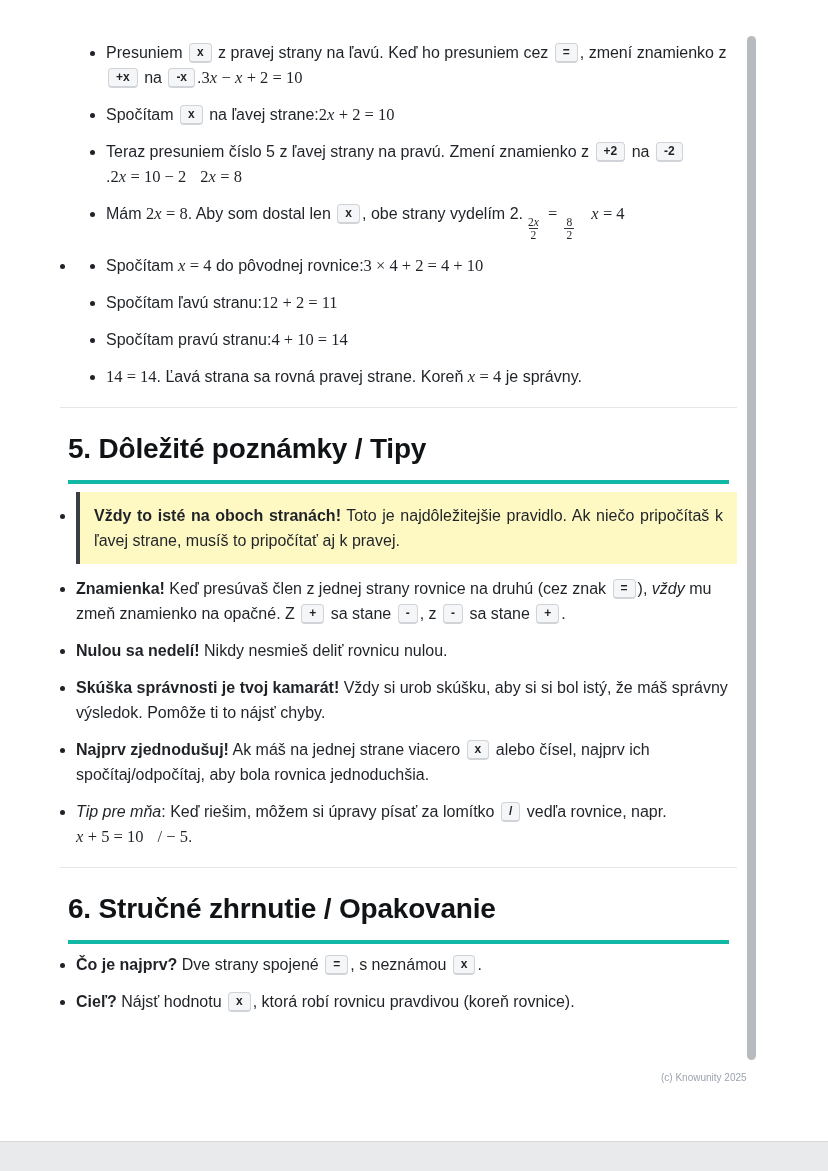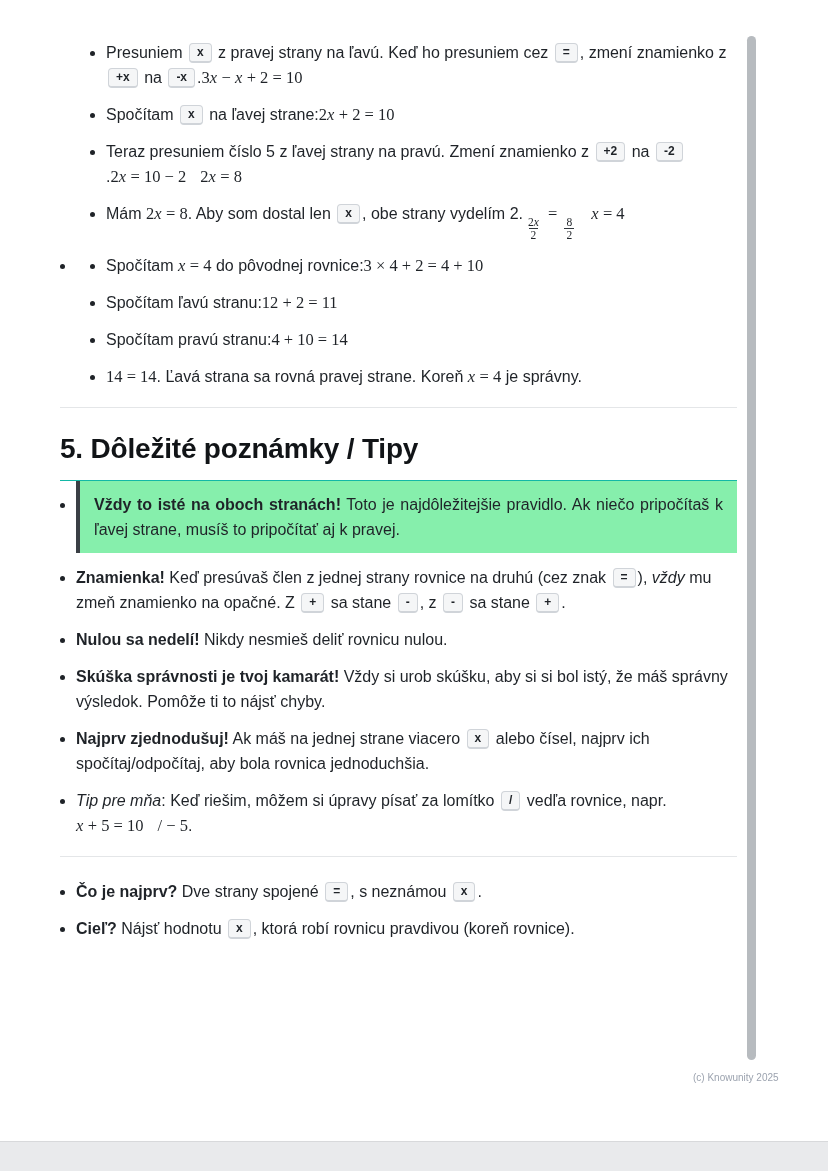--- a/index.html
+++ b/index.html
@@ -14,25 +14,25 @@
   ul.list{margin:0;padding:0 0 0 16px;list-style:disc}
   ul.list>li{margin-bottom:12px}
   ul.list>li:last-child{margin-bottom:0}
   ul.inner{margin-top:10px;padding-left:30px}
   li.no-marker{list-style:none}
   li.quote-li{margin-bottom:20px}
   .mt{margin-top:24px}
   hr.rule{border:0;border-top:1px solid #e4e6e8;margin:18px 0 22px}
   h2.heading{
     font-size:28px;line-height:34px;font-weight:700;color:#111417;
-    margin:0;padding:2px 0 14px;border-bottom:1px solid #14b8a6;
+    margin:8px;padding:2px 0 14px;border-bottom:4px solid #14b8a6;
     letter-spacing:-0.2px;
   }
   .quote{
-    background:#86efac;border-left:4px solid #3a3f45;
+    background:#fef9c3;border-left:4px solid #3a3f45;
     padding:11px 14px;text-align:justify;
   }
   .kbd{
     display:inline-block;background:#f5f6f7;
     border:1px solid #d0d4d9;border-bottom-width:2px;border-radius:4px;
     padding:0 7px;margin:0 2px;
     font-family:"Liberation Sans",sans-serif;
     font-size:12px;font-weight:700;line-height:17px;color:#1f2328;
     vertical-align:2px;white-space:nowrap;
   }
@@ -42,21 +42,21 @@
     display:inline-flex;flex-direction:column;align-items:center;
     font-family:"Liberation Serif",serif;font-size:11.5px;line-height:12px;
     vertical-align:-7px;margin:0 3px;
   }
   .frac i{font-style:italic}
   .fr-n,.fr-d{padding:0 2px}
   .fr-d{border-top:1px solid #30363c}
   .gap{display:inline-block;width:14px}
   strong{font-weight:700}
   em{}
-  .watermark{position:absolute;left:693px;top:1072px;font-size:10px;line-height:12px;color:#9ca3af;z-index:6}
+  .watermark{position:absolute;left:661px;top:1072px;font-size:10px;line-height:12px;color:#9ca3af;z-index:6}
   .scrollbar{position:absolute;left:745px;top:0;width:13px;height:1140px;z-index:5}
   .scrollbar .thumb{position:absolute;left:2px;top:36px;width:9px;height:1024px;background:#b7bbbf;border-radius:5px}
   .page-gap{position:absolute;left:0;bottom:0;width:828px;height:30px;background:#e9eaec;border-top:1px solid #d8d9db;z-index:4}
 </style>
 </head>
 <body>
 
 <div class="page">
 
   <ul class="list">
@@ -94,20 +94,21 @@
       </li>
       <li><strong>Znamienka!</strong><span> Keď presúvaš člen z jednej strany rovnice na druhú (cez znak </span><span class="kbd">=</span><span>), </span><em>vždy</em><span> mu zmeň znamienko na opačné. Z </span><span class="kbd">+</span><span> sa stane </span><span class="kbd">-</span><span>, z </span><span class="kbd">-</span><span> sa stane </span><span class="kbd">+</span><span>.</span></li>
       <li><strong>Nulou sa nedelí!</strong><span> Nikdy nesmieš deliť rovnicu nulou.</span></li>
       <li><strong>Skúška správnosti je tvoj kamarát!</strong><span> Vždy si urob skúšku, aby si si bol istý, že máš správny výsledok. Pomôže ti to nájsť chyby.</span></li>
       <li><strong>Najprv zjednodušuj!</strong><span> Ak máš na jednej strane viacero </span><span class="kbd">x</span><span> alebo čísel, najprv ich spočítaj/odpočítaj, aby bola rovnica jednoduchšia.</span></li>
       <li><em>Tip pre mňa</em><span>: Keď riešim, môžem si úpravy písať za lomítko </span><span class="kbd">/</span><span> vedľa rovnice, napr. </span><span class="math"><i>x</i> + 5 = 10</span><span class="gap"></span><span class="math">/ − 5</span><span>.</span></li>
     </ul>
 
   <hr class="rule">
 
+  <h2 class="heading">6. Stručné zhrnutie / Opakovanie</h2>
 
   <ul class="list mt">
       <li><strong>Čo je najprv?</strong><span> Dve strany spojené </span><span class="kbd">=</span><span>, s neznámou </span><span class="kbd">x</span><span>.</span></li>
       <li><strong>Cieľ?</strong><span> Nájsť hodnotu </span><span class="kbd">x</span><span>, ktorá robí rovnicu pravdivou (koreň rovnice).</span></li>
     </ul>
 
 </div>
 
 <div class="watermark">(c) Knowunity 2025</div>
 

